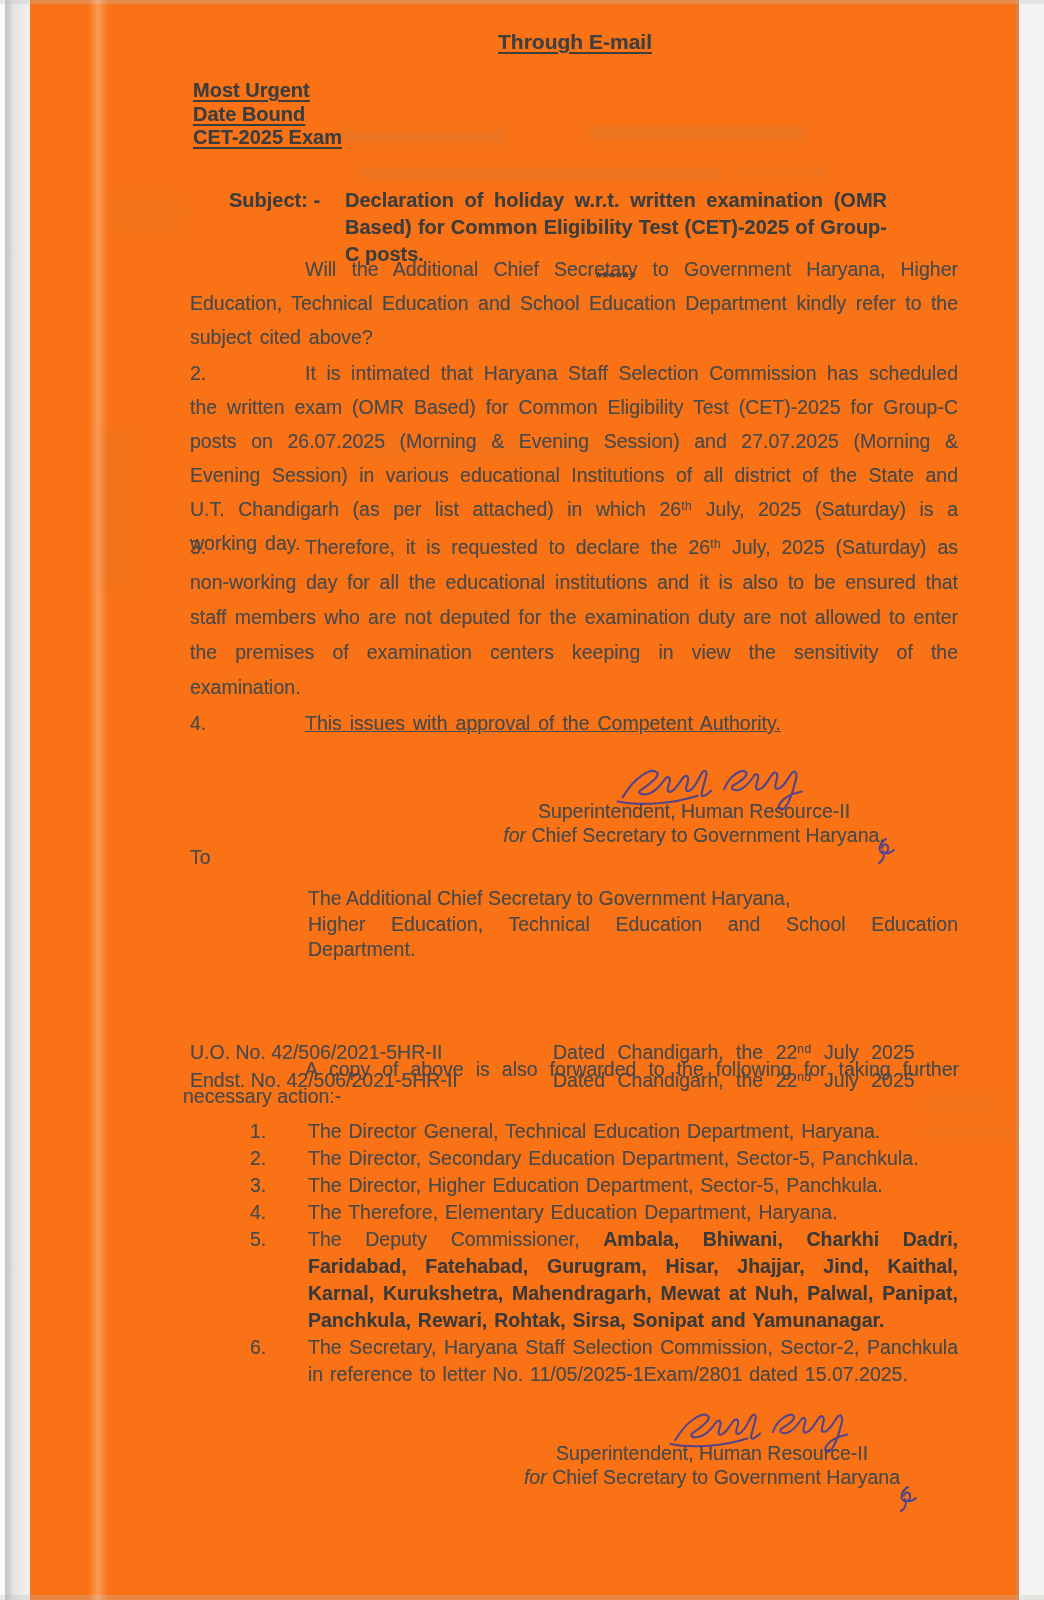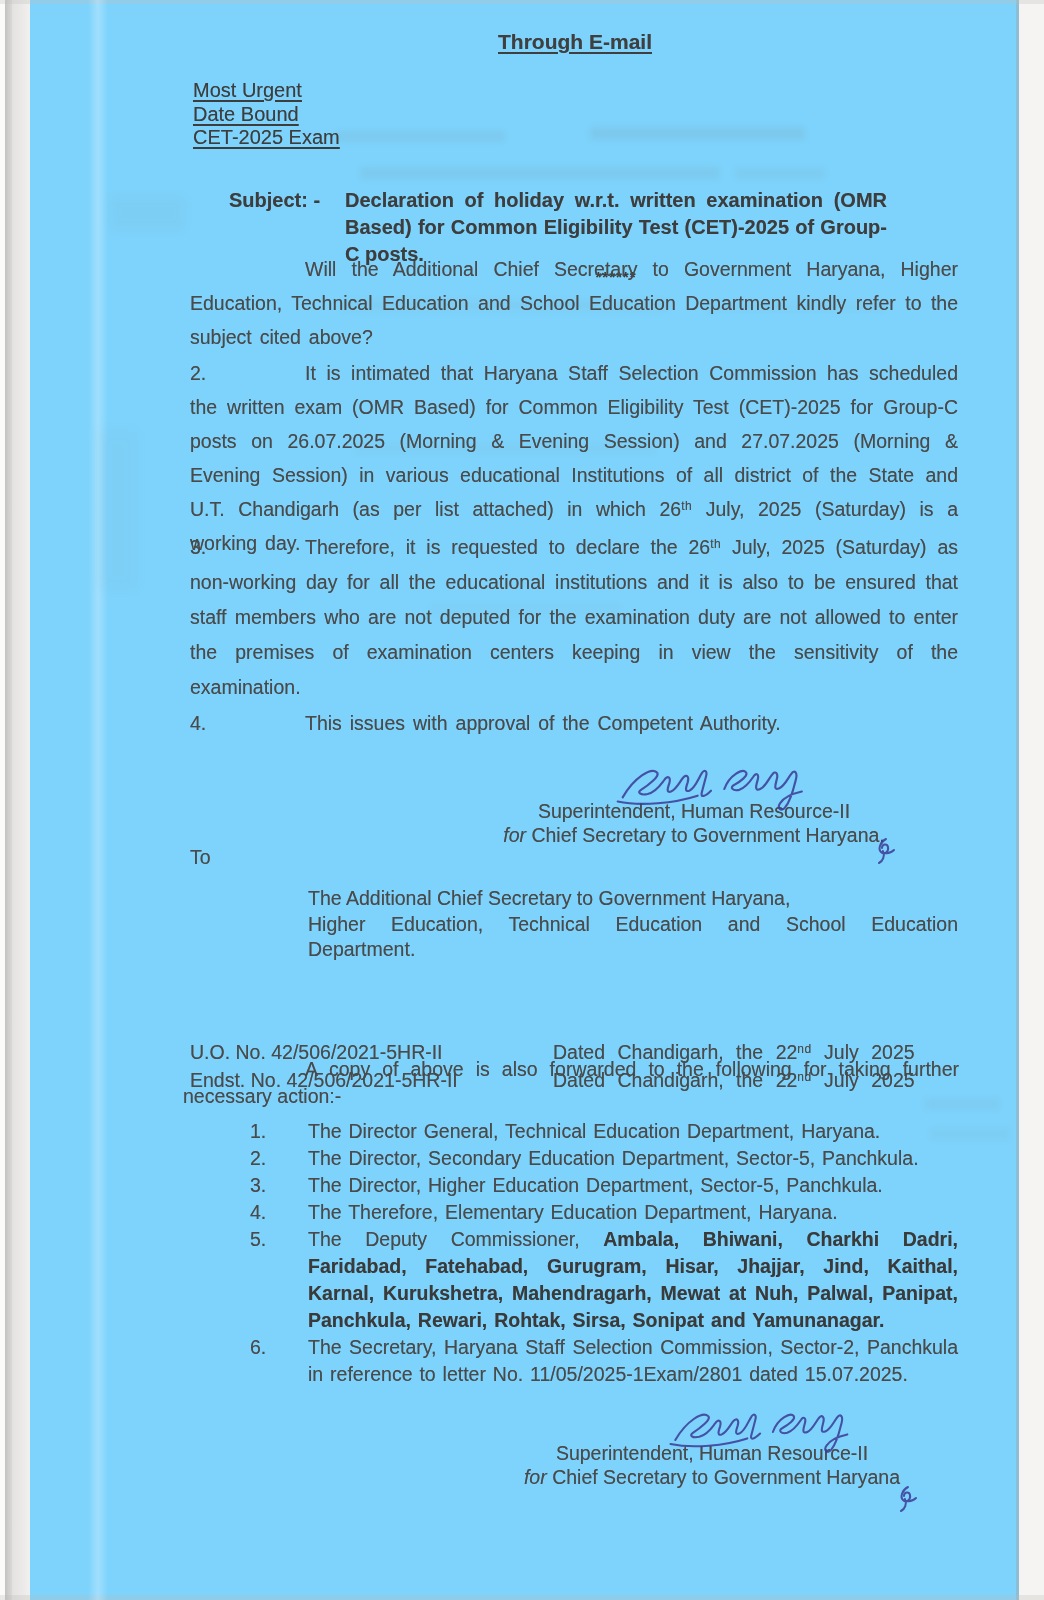--- a/index.html
+++ b/index.html
@@ -1,50 +1,50 @@
 <!DOCTYPE html>
 <html><head>
 <meta charset="utf-8">
 <style>
   html,body{margin:0;padding:0;background:#e8e7e5;}
   .page{
     position:relative;width:1044px;height:1600px;margin:0 auto;
-    background:#7dd3fc;overflow:hidden;
+    background:#f97316;overflow:hidden;
     font-family:"Liberation Sans","DejaVu Sans",sans-serif;
     color:#4a4a4a;
     text-shadow:0 0 .6px rgba(70,70,70,.5);
   }
   .abs{position:absolute;}
   
   .edge-left-white{left:0;top:0;width:5px;height:100%;background:#fbfbfa;}
   .edge-left-strip{left:5px;top:0;width:7px;height:100%;background:linear-gradient(90deg,#c3c3c2,#dad9d7);}
   .edge-left-fade{left:12px;top:0;width:18px;height:100%;background:linear-gradient(90deg,#e3e2e0,#f1f0ee);}
   .edge-right-line{left:1016px;top:0;width:3px;height:100%;background:rgba(162,160,156,.40);}
   .edge-right-zone{left:1019px;top:0;width:25px;height:100%;background:#f5f4f2;}
   .edge-top{left:0;top:0;width:100%;height:4px;background:rgba(192,192,190,.30);}
   .edge-bottom{left:0;bottom:0;width:100%;height:5px;background:rgba(187,185,182,.28);}
   .crease{left:88px;top:0;width:20px;height:100%;background:linear-gradient(90deg,rgba(255,255,255,.0),rgba(255,255,255,.55),rgba(255,255,255,0));opacity:.5;}
   
   .ghost{position:absolute;background:#7d7d7d;filter:blur(3px);border-radius:3px;}
   
   .through{left:498px;top:30px;font-size:21px;font-weight:bold;color:#3f3f3f;}
   .through span{text-decoration:underline;text-decoration-thickness:2px;text-underline-offset:3px;}
-  .tags{left:193px;top:79px;font-size:20px;font-weight:normal;line-height:23.5px;color:#3d3d3d;}
+  .tags{left:193px;top:79px;font-size:20px;font-weight:bold;line-height:23.5px;color:#3d3d3d;}
   .tags div{text-decoration:underline;text-decoration-thickness:2px;text-underline-offset:3px;}
   
   .subject-row{left:192px;top:187px;display:flex;font-size:20px;font-weight:bold;color:#3d3d3d;line-height:27px;margin-left:37px;}
   .subject-label{width:116px;flex:none;}
   .subject-text{width:542px;text-align:justify;}
   .stars{text-align:center;font-size:15px;letter-spacing:1px;line-height:15px;margin-top:1px;}
   
   .para{position:absolute;left:190px;width:768px;font-size:19.5px;line-height:34px;text-align:justify;word-spacing:2.5px;margin:0;}
   .p1{top:252px;text-indent:115px;}
   .p2{top:356px;}
   .p3{top:530px;line-height:35px;}
-  .p4{top:706px;text-align:left;}
+  .p4{top:706px;text-align:left;text-decoration:underline;}
   .pnum{display:inline-block;width:115px;}
   sup{font-size:12px;line-height:0;vertical-align:6px;letter-spacing:.5px;}
   
   .sig{position:absolute;text-align:center;font-size:19.5px;line-height:23.5px;color:#4a4a4a;}
   .sig1{left:488px;top:800px;width:412px;}
   .sig2{left:512px;top:1442px;width:400px;}
   .for{font-style:italic;text-align:center;}
   .scrawl{position:absolute;}
   .scrawl1{left:128px;top:-36px;width:195px;height:50px;}
   .scrawl2{left:148px;top:-34px;width:205px;height:48px;}

